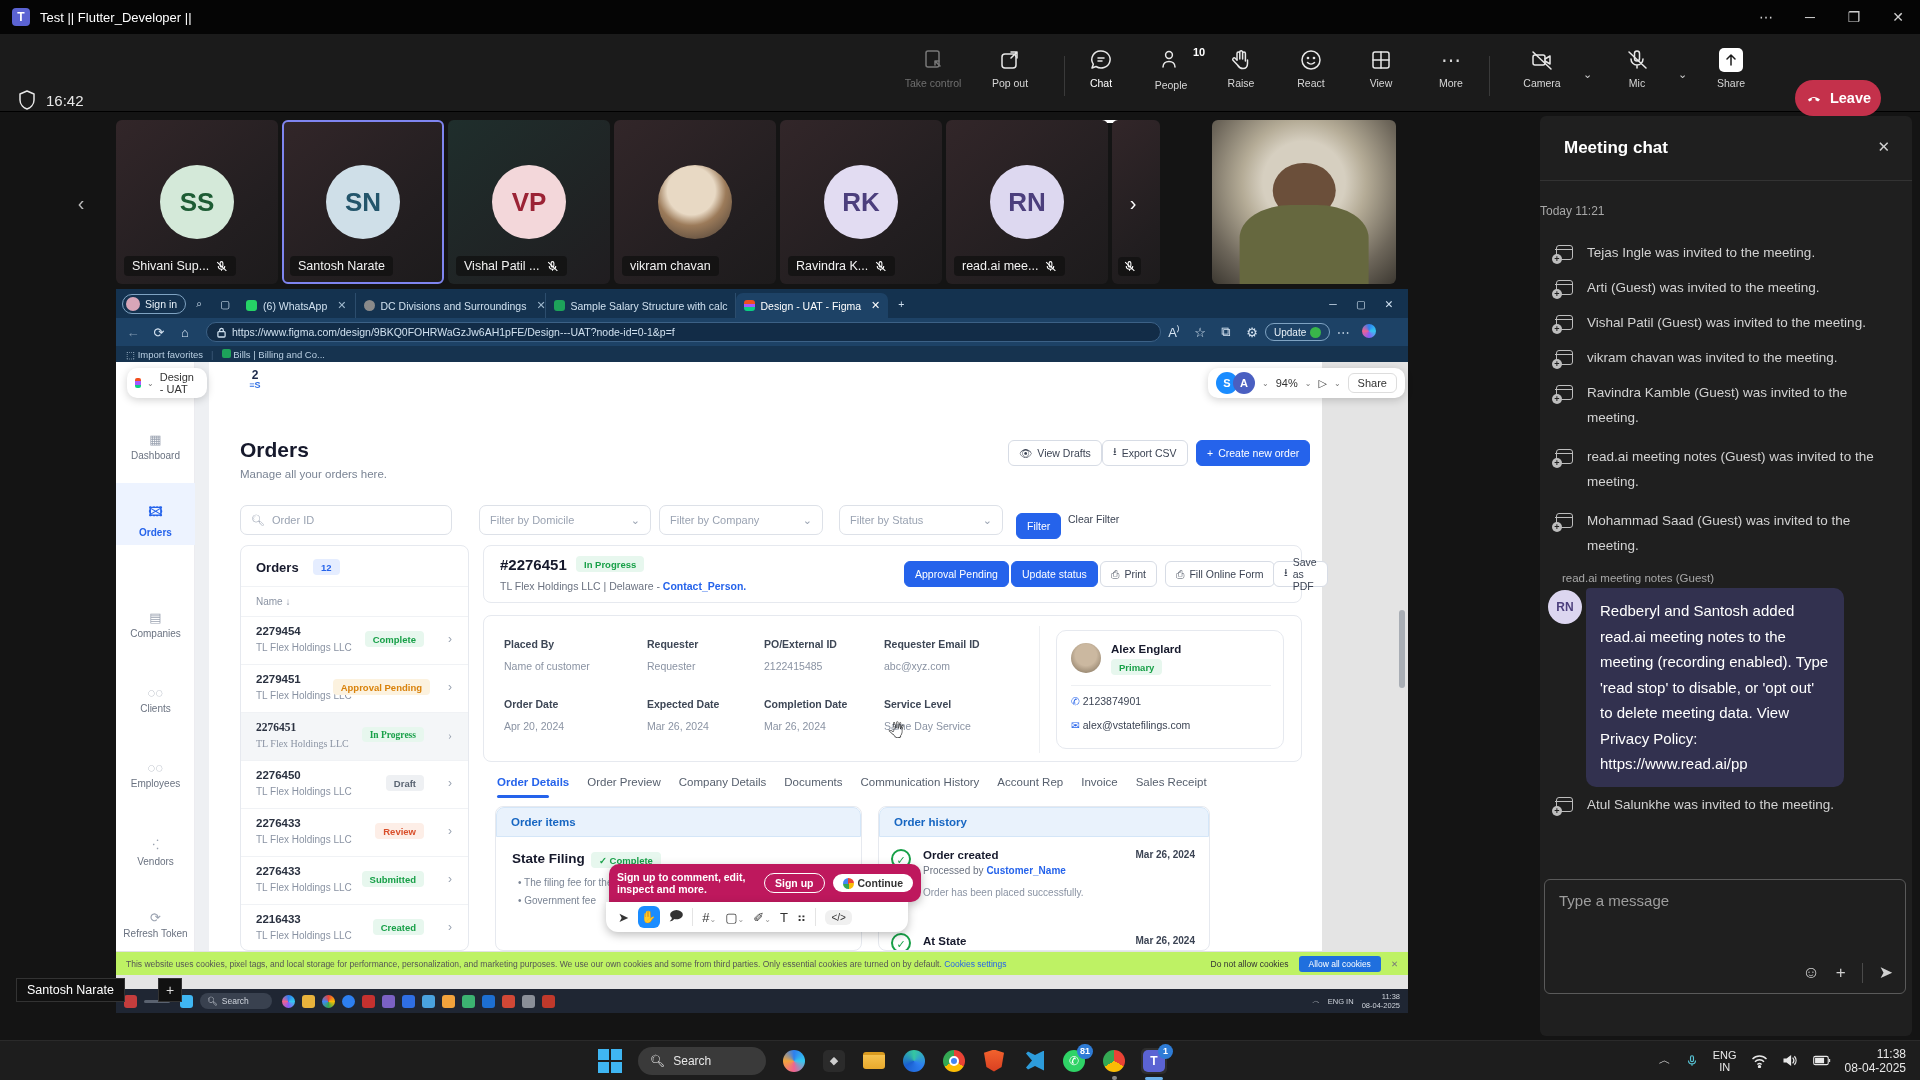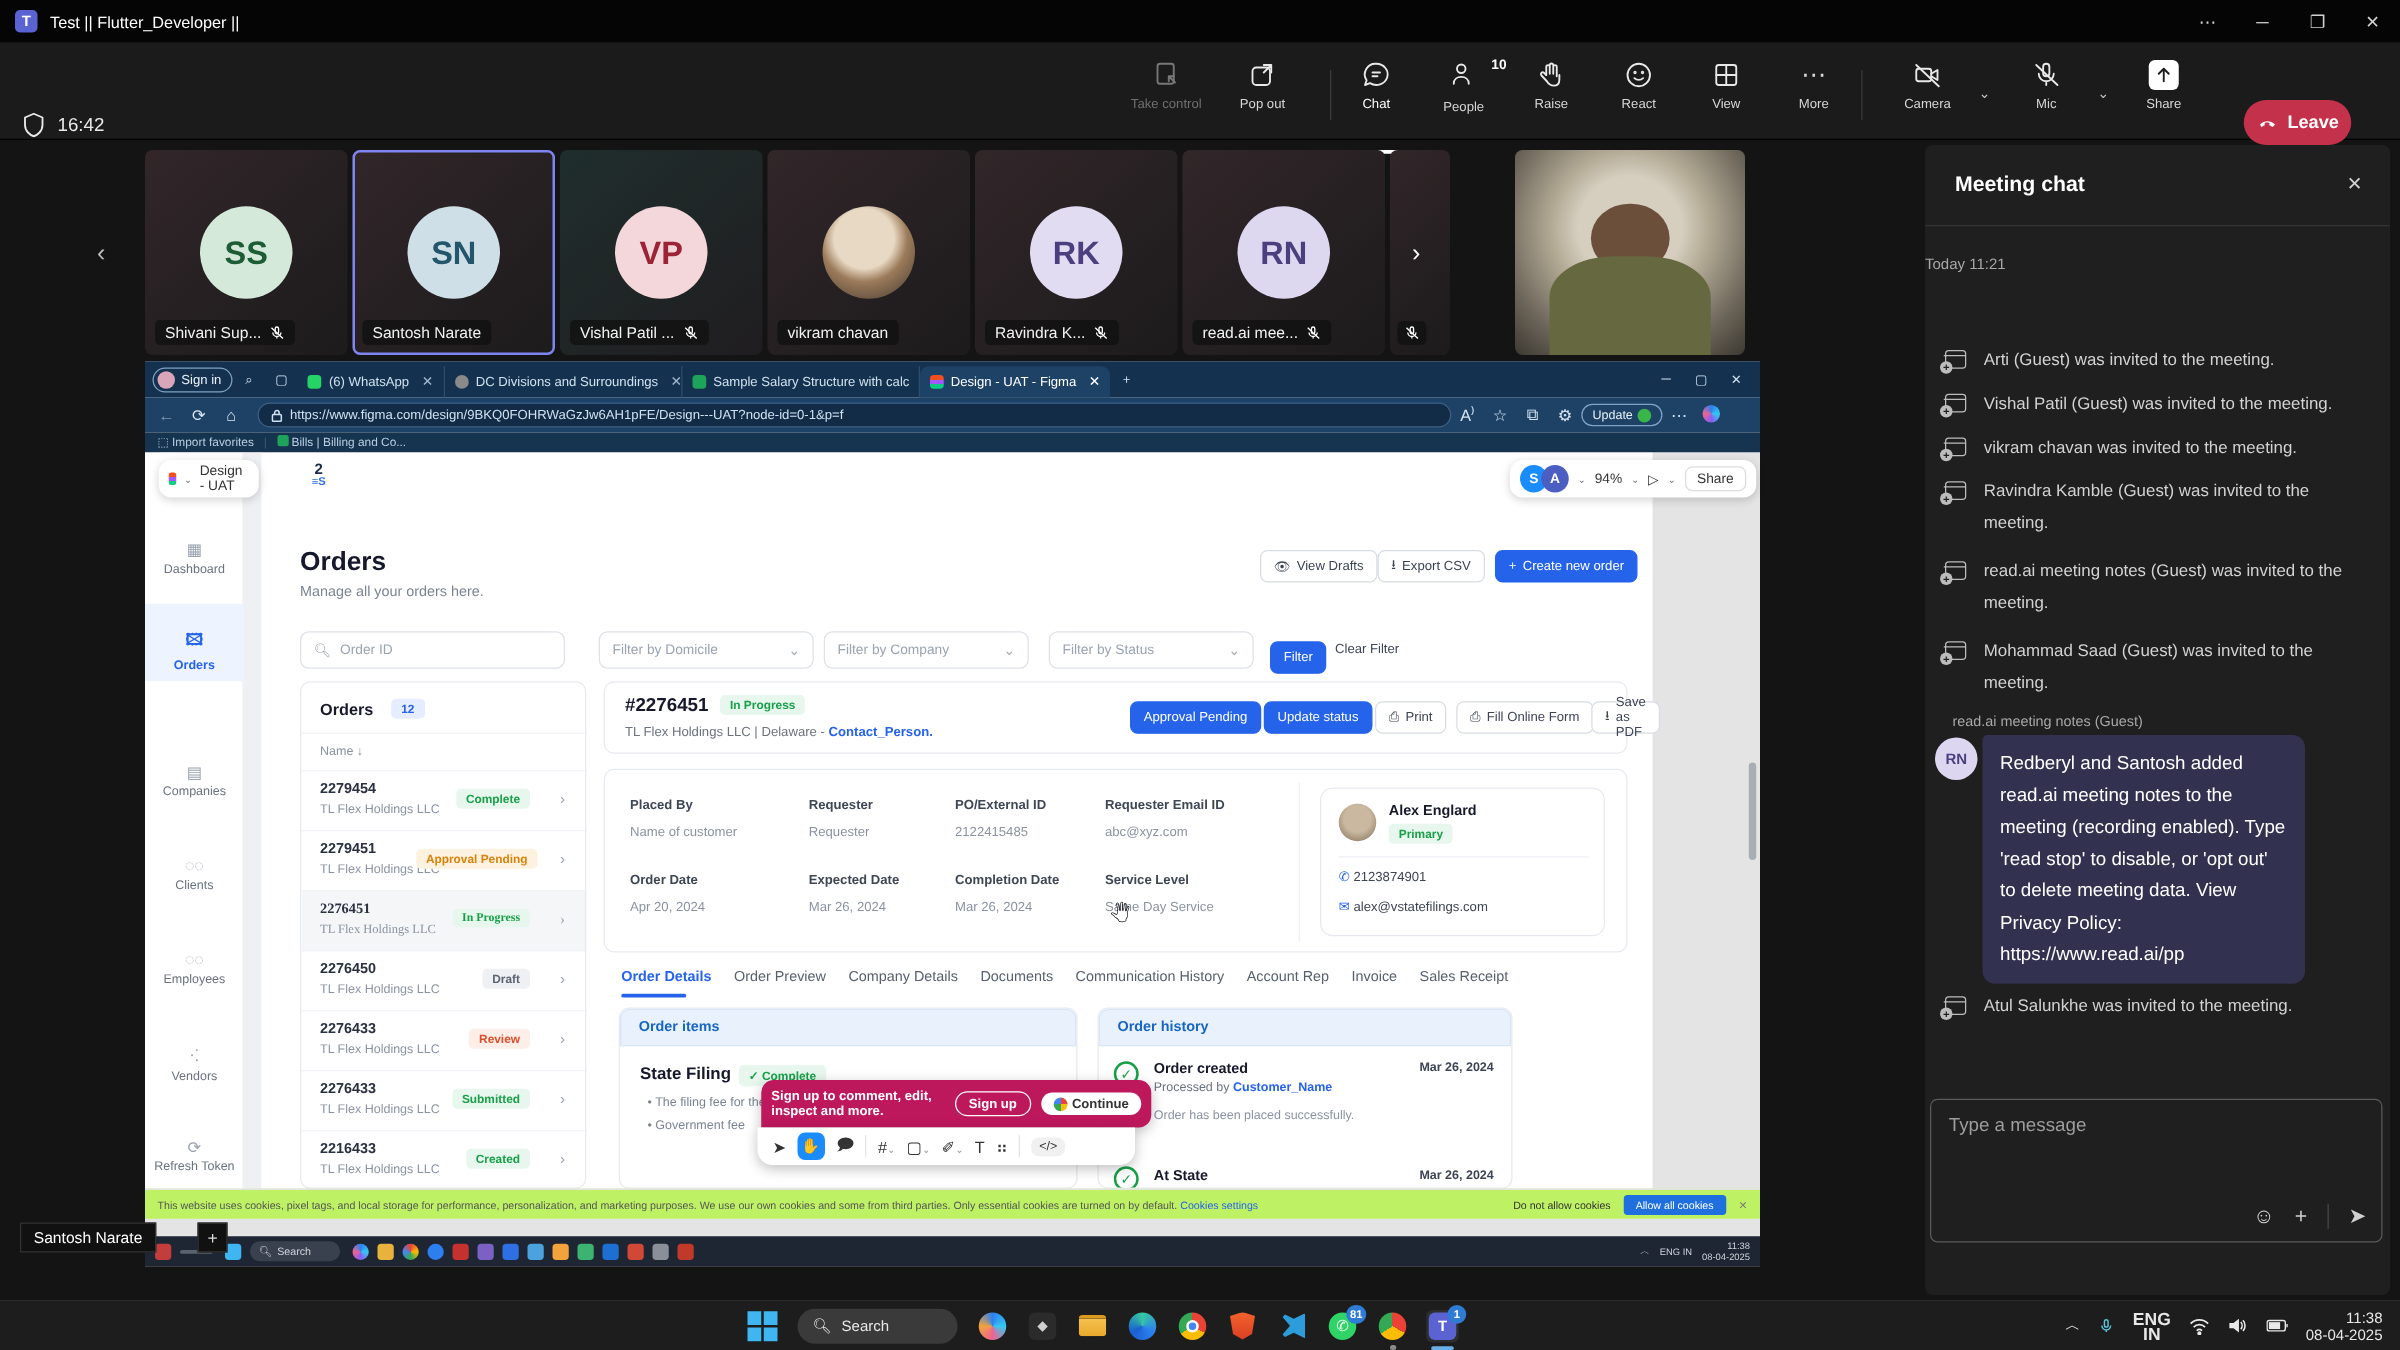--- a/index.html
+++ b/index.html
@@ -198,21 +198,21 @@
     display:flex; align-items:center; justify-content:center; flex:none; }
   .tk-badge { position:absolute; top:-4px; right:-6px; min-width:15px; height:15px;
     border-radius:8px; background:#2e7cd6; color:#fff; font-size:9px; font-weight:bold;
     display:flex; align-items:center; justify-content:center; padding:0 3px; }
   .start-grid { display:grid; grid-template-columns:11px 11px; gap:2px; }
   .start-grid div { width:11px; height:11px; background:#3fb6f2; }
   .tk-search { width:128px; height:28px; background:#3a3a3a; border-radius:14px; color:#e8e8e8;
     font-size:12px; display:flex; align-items:center; gap:8px; padding-left:12px; margin:0 8px; }
   .tray { margin-left:auto; display:flex; align-items:center; gap:14px; color:#e8e8e8;
     font-size:12px; padding-right:14px; }
-  .lang { text-align:center; font-size:14px; line-height:12px; font-weight:bold; }
+  .lang { text-align:center; font-size:11px; line-height:12px; font-weight:normal; }
   .clock { text-align:right; font-size:12px; line-height:14px; }
   .teams-active { background:#2e2e2e; }
   .teams-active::after { content:""; position:absolute; bottom:-6px; left:4px; width:18px;
     height:3px; border-radius:2px; background:#6ab0e8; }
   .dot-under::after { content:""; position:absolute; bottom:-6px; left:11px; width:5px;
     height:4px; border-radius:2px; background:#8a8a8a; }
 
   svg.ic { stroke:#e8e8e8; stroke-width:1.5; fill:none; stroke-linecap:round; stroke-linejoin:round; }
 </style>
 </head>
@@ -731,20 +731,24 @@
       <span>Santosh Narate</span>
     </div>
   <div class="abs p-plus">+</div>
 
   <div class="abs chatpanel">
     <div class="chat-h">Meeting chat</div>
     <div class="chat-x">✕</div>
     <div class="chat-div"></div>
     <div class="today">Today 11:21</div>
 
+    <div class="sysrow" style="top:124px">
+        <span class="inv-ico"></span>
+        <span>Tejas Ingle was invited to the meeting.</span>
+      </div>
     <div class="sysrow" style="top:159px">
         <span class="inv-ico"></span>
         <span>Arti (Guest) was invited to the meeting.</span>
       </div>
     <div class="sysrow" style="top:194px">
         <span class="inv-ico"></span>
         <span>Vishal Patil (Guest) was invited to the meeting.</span>
       </div>
     <div class="sysrow" style="top:229px">
         <span class="inv-ico"></span>

